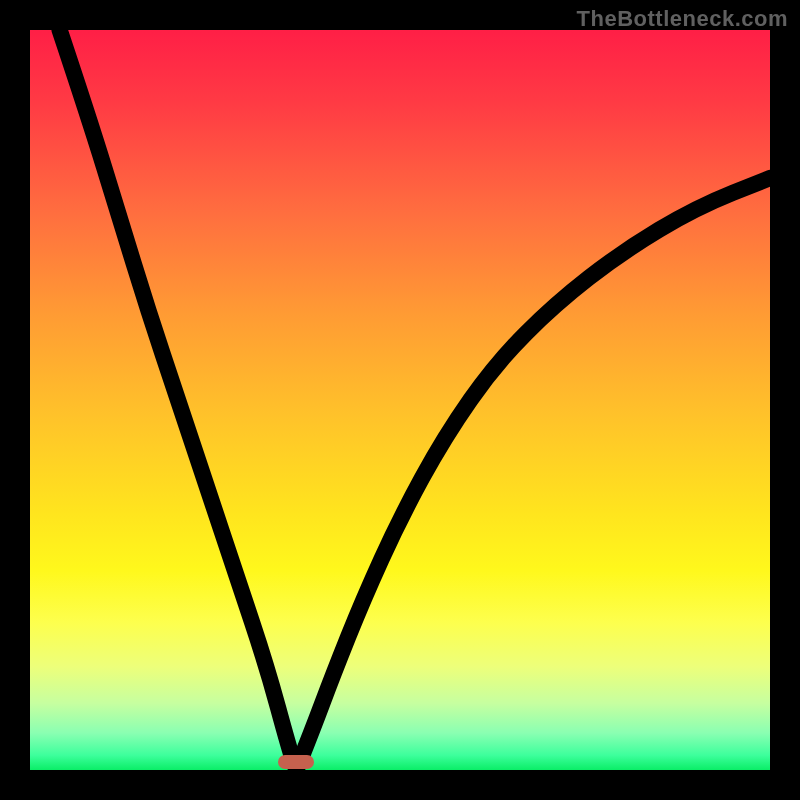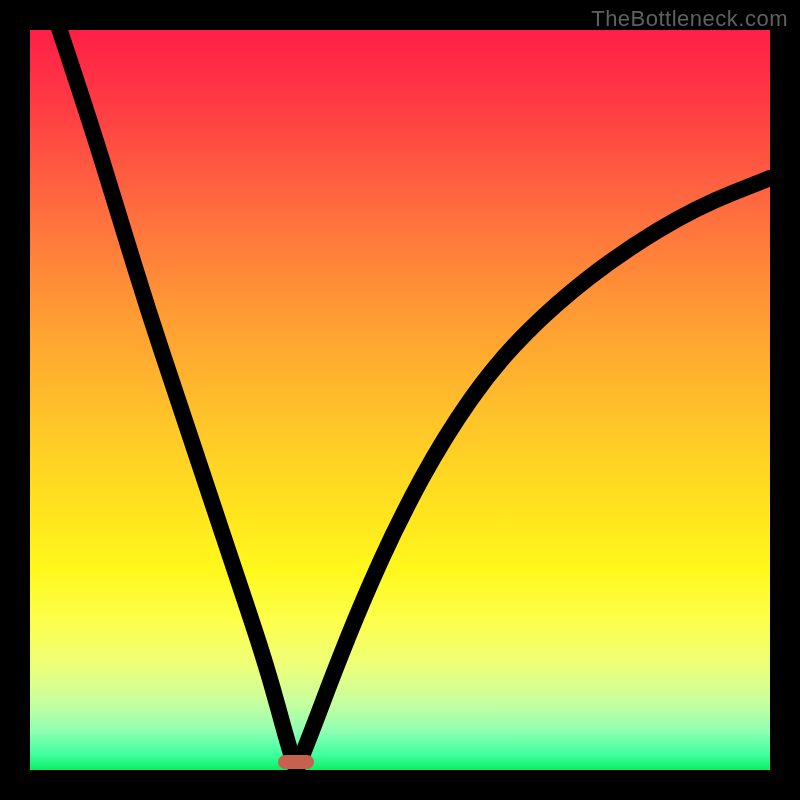--- a/index.html
+++ b/index.html
@@ -16,21 +16,21 @@
     width: 800px;
     height: 800px;
     background: #000;
   }
   .watermark {
     position: absolute;
     top: 6px;
     right: 12px;
     color: #606060;
     font-size: 22px;
-    font-weight: 400;
+    font-weight: 700;
     letter-spacing: 0.5px;
     z-index: 5;
   }
   .plot-area {
     position: absolute;
     left: 30px;
     top: 30px;
     width: 740px;
     height: 740px;
     overflow: hidden;

